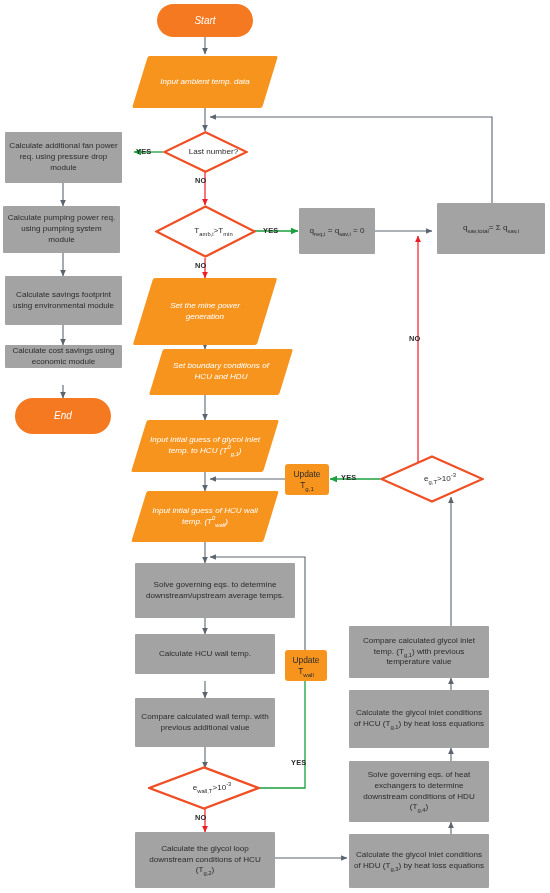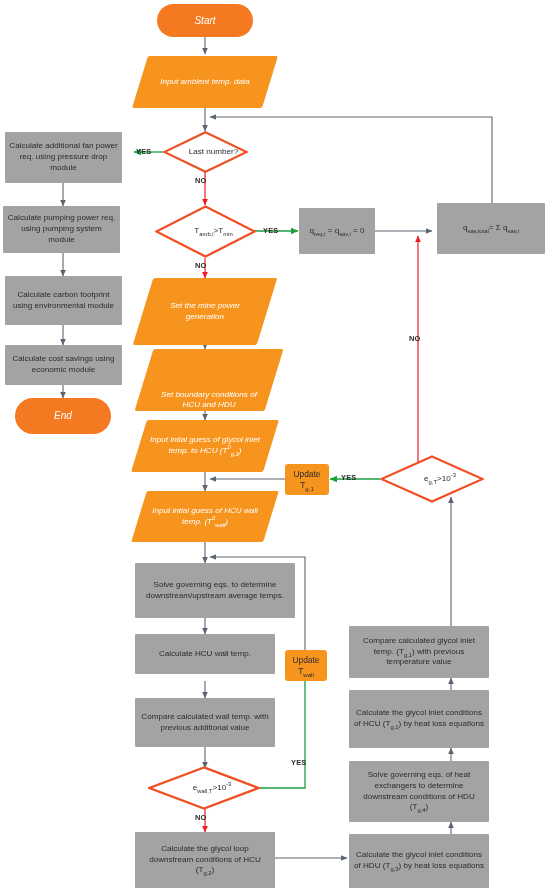--- a/index.html
+++ b/index.html
@@ -198,24 +198,24 @@
 
   <div class="node proc" style="left:5px;top:132px;width:117px;height:51px;">
     <span>Calculate additional fan power req. using pressure drop module</span>
   </div>
 
   <div class="node proc" style="left:3px;top:206px;width:117px;height:47px;">
     <span>Calculate pumping power req. using pumping system module</span>
   </div>
 
   <div class="node proc" style="left:5px;top:276px;width:117px;height:49px;">
-    <span>Calculate carbon footprint using environmental module</span>
-  </div>
-
-  <div class="node proc" style="left:5px;top:345px;width:117px;height:40px;">
+    <span>Calculate savings footprint using environmental module</span>
+  </div>
+
+  <div class="node proc" style="left:5px;top:345px;width:117px;height:23px;">
     <span>Calculate cost savings using economic module</span>
   </div>
 
   <div class="node term" style="left:15px;top:398px;width:96px;height:36px;font-style:italic;">
     <span>End</span>
   </div>
 
   <div class="node dia" style="left:155px;top:205px;width:101px;height:53px;">
     <svg class="diabg" viewBox="0 0 101 53" preserveAspectRatio="none">
       <polygon points="50.5,1.4 99.6,26.5 50.5,51.6 1.4,26.5" fill="#ffffff" stroke="#f04e23" stroke-width="2.2"></polygon>
@@ -229,21 +229,21 @@
 
   <div class="node proc" style="left:437px;top:203px;width:108px;height:51px;">
     <span>q<sub>sav,total</sub>= Σ q<sub>sav,i</sub></span>
   </div>
 
   <div class="node io" style="left:143px;top:278px;width:124px;height:67px;">
     <div class="skewbg"></div>
     <div class="lbl">Set the mine power generation</div>
   </div>
 
-  <div class="node io" style="left:144px;top:349px;width:130px;height:62px;align-items:flex-end;">
+  <div class="node io" style="left:156px;top:349px;width:130px;height:46px;">
     <div class="skewbg"></div>
     <div class="lbl">Set boundary conditions of HCU and HDU</div>
   </div>
 
   <div class="node io" style="left:139px;top:420px;width:132px;height:52px;">
     <div class="skewbg"></div>
     <div class="lbl">Input intial guess of glycol inlet temp. to HCU (T<sup>0</sup><sub>g,1</sub>)</div>
   </div>
 
   <div class="node io" style="left:139px;top:491px;width:132px;height:51px;">

